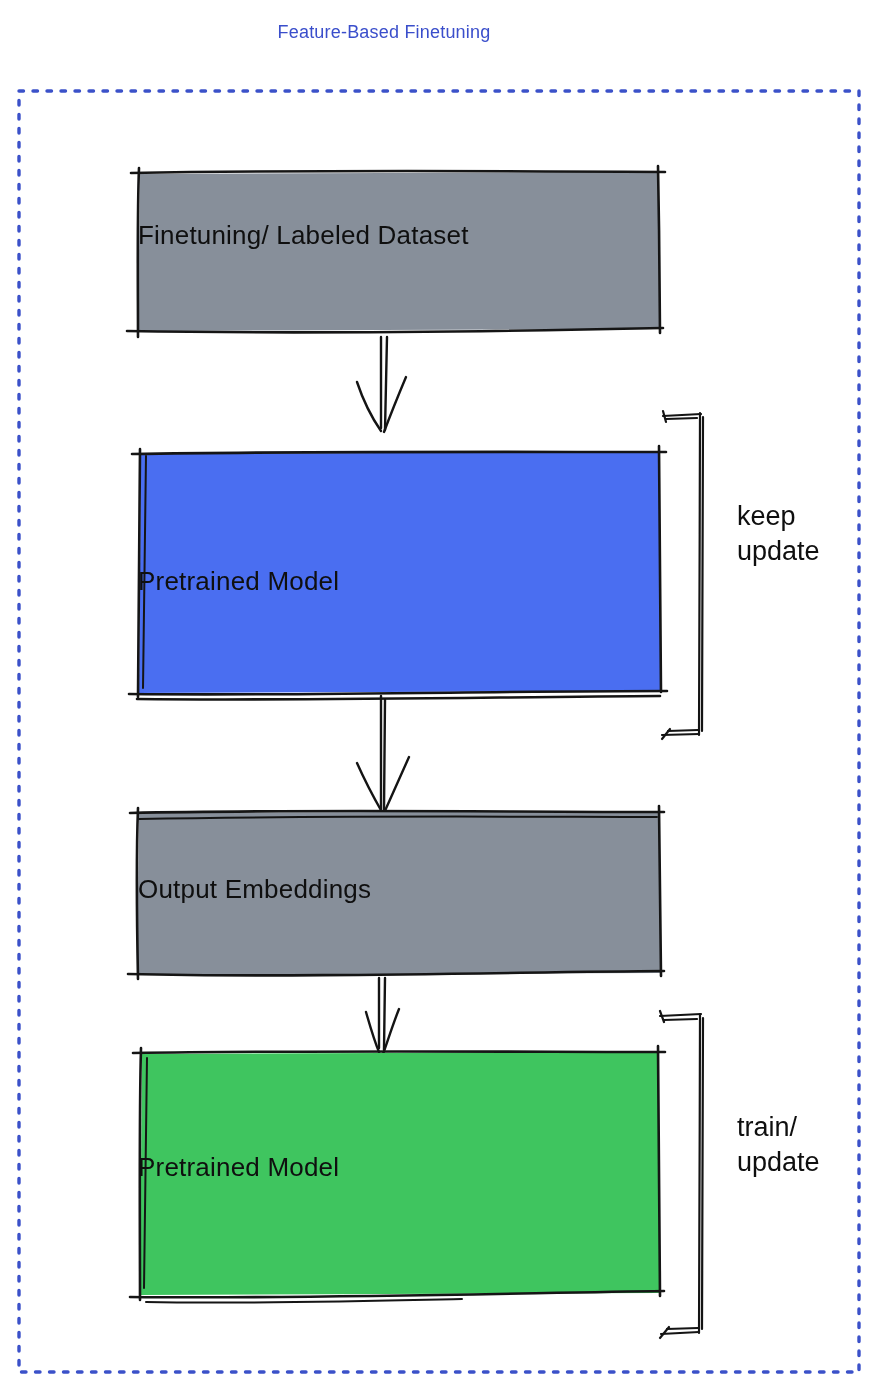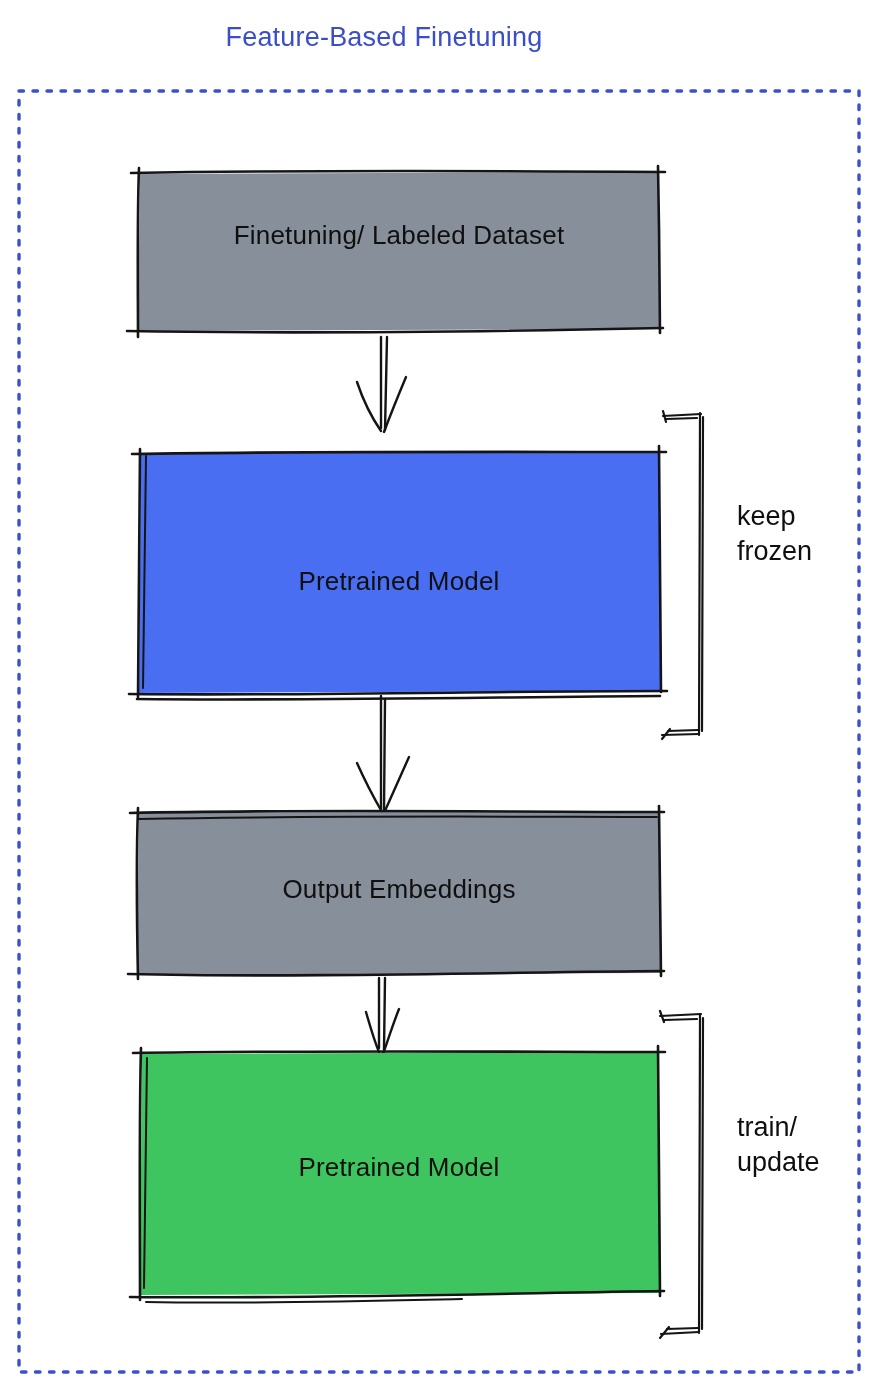--- a/index.html
+++ b/index.html
@@ -14,37 +14,37 @@
     height: 1393px;
     background: #ffffff;
     overflow: hidden;
   }
   .title {
     position: absolute;
     top: 22px;
     left: 0;
     width: 768px;
     text-align: center;
-    font-size: 27px;
+    font-size: 18px;
     letter-spacing: 0.2px;
     color: #3a4ecb;
     font-weight: 400;
   }
   svg.diagram {
     position: absolute;
     top: 0;
     left: 0;
     width: 880px;
     height: 1393px;
   }
   .node-label {
     position: absolute;
     left: 138px;
     width: 522px;
-    text-align: center;
+    text-align: left;
     font-size: 26px;
     color: #0f0f0f;
     letter-spacing: 0.2px;
   }
   .node-label.l1 { top: 220px; }
   .node-label.l2 { top: 566px; }
   .node-label.l3 { top: 874px; }
   .node-label.l4 { top: 1152px; }
   .annotation {
     position: absolute;
@@ -148,16 +148,16 @@
       <path d="M698 1328 L667 1329"></path>
       <path d="M660 1338 L669 1327"></path>
     </g>
   </svg>
 
   <div class="node-label l1">Finetuning/ Labeled Dataset</div>
   <div class="node-label l3">Output Embeddings</div>
   <div class="node-label l2">Pretrained Model</div>
   <div class="node-label l4">Pretrained Model</div>
 
-  <div class="annotation a1">keep frozen</div>
+  <div class="annotation a1">keep update</div>
   <div class="annotation a2">train/ update</div>
 
 </div>
 
 </body></html>

